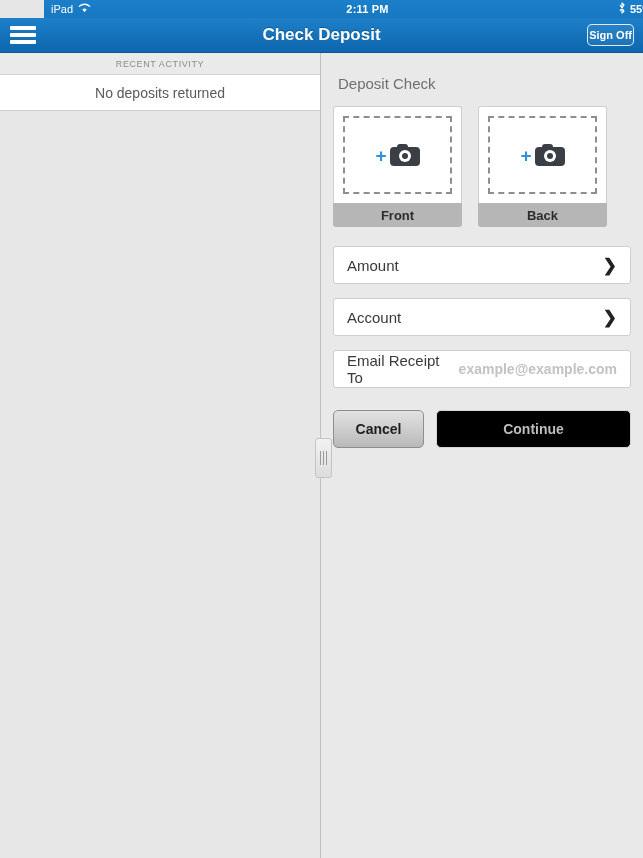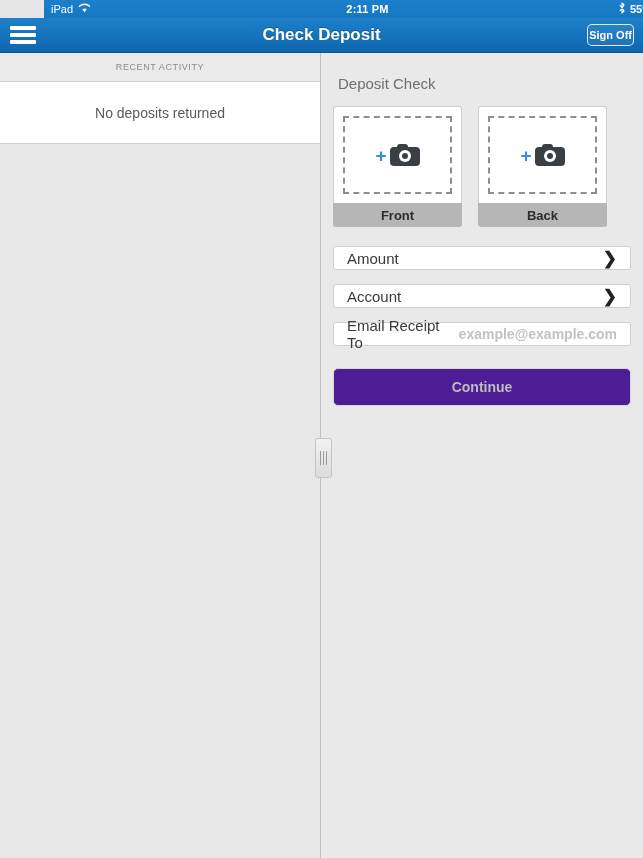--- a/index.html
+++ b/index.html
@@ -68,27 +68,27 @@
 
   
   .split { display: flex; height: 805px; width: 100%; }
 
   
   .leftpane {
     width: 321px; background: #e7e7e7;
     border-right: 1px solid #c0c0c0; position: relative;
   }
   .recent-hdr {
-    height: 29px; background: #eaeaea;
+    height: 22px; background: #eaeaea;
     display: flex; align-items: center; justify-content: center;
     font-size: 9px; color: #8c8c8c; letter-spacing: .6px;
     border-bottom: 1px solid #d4d4d4;
   }
   .empty-row {
-    height: 62px; background: #fff;
+    height: 36px; background: #fff;
     display: flex; align-items: center; justify-content: center;
     font-size: 14px; color: #5a5a5a;
     border-bottom: 1px solid #d0d0d0;
   }
 
   
   .rightpane { flex: 1; background: #e9e9e9; position: relative; padding: 0 12px; }
   .section-title {
     font-size: 15px; color: #6f6f6f; padding: 22px 0 14px 5px;
   }
@@ -129,41 +129,41 @@
   .capture-label {
     height: 24px; background: #b6b6b6;
     border-radius: 0 0 3px 3px;
     display: flex; align-items: center; justify-content: center;
     font-size: 13px; font-weight: bold; color: #2d2d2d;
   }
 
   
   .form { margin-top: 19px; display: flex; flex-direction: column; gap: 14px; }
   .row {
-    height: 24px; background: #fff;
+    height: 38px; background: #fff;
     border: 1px solid #cfcfcf; border-radius: 3px;
     display: flex; align-items: center; padding: 0 13px;
     cursor: pointer;
   }
   .row-label { font-size: 15px; color: #3a3a3a; }
   .chev { margin-left: auto; font-size: 17px; color: #222; font-weight: bold; line-height: 1; }
   .email-ph { font-size: 14px; color: #c2c2c2; margin-left: 12px; font-weight: bold; }
 
   
   .actions { margin-top: 22px; display: flex; gap: 12px; }
   .btn {
     height: 38px; border-radius: 5px; font-size: 14px; font-weight: bold;
     display: flex; align-items: center; justify-content: center; cursor: pointer;
   }
   .btn-cancel {
     width: 91px; background: linear-gradient(#e2e2e2, #b9b9b9);
     border: 1px solid #8e8e8e; color: #202020;
   }
   .btn-continue {
-    flex: 1; background: #4c1d95; border: 1px solid #d6d6d6; color: #bdbdbd;
+    flex: 1; background: #000000; border: 1px solid #d6d6d6; color: #bdbdbd;
   }
 
   
   .handle {
     position: absolute; left: 315px; top: 438px;
     width: 17px; height: 40px;
     background: linear-gradient(#f2f2f2, #dcdcdc);
     border: 1px solid #c4c4c4; border-radius: 3px;
     display: flex; align-items: center; justify-content: center; gap: 2px;
     cursor: col-resize; z-index: 5;
@@ -264,20 +264,21 @@
         </div>
 
         <div class="row">
           <span class="row-label">Email Receipt To</span>
           <span class="email-ph">example@example.com</span>
         </div>
 
       </div>
 
       <div class="actions">
+        <div class="btn btn-cancel">Cancel</div>
         <div class="btn btn-continue">Continue</div>
       </div>
 
     </div>
   </div>
 
   <div class="handle">
     <i></i>
       <i></i>
       <i></i>

